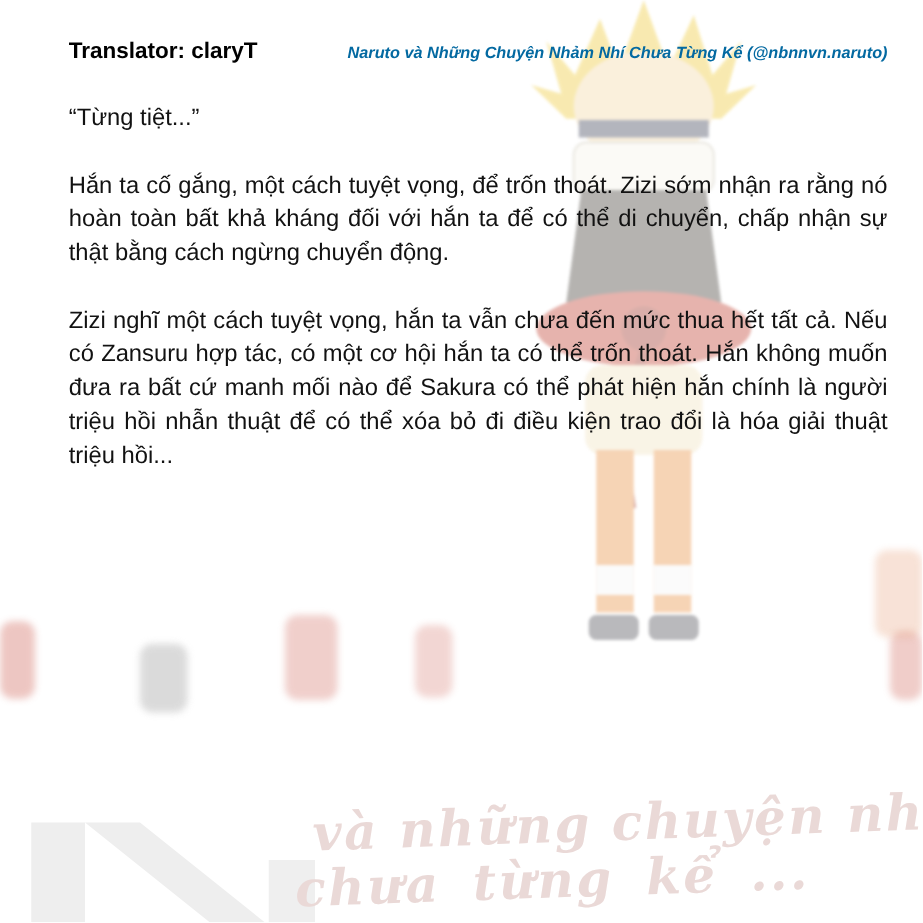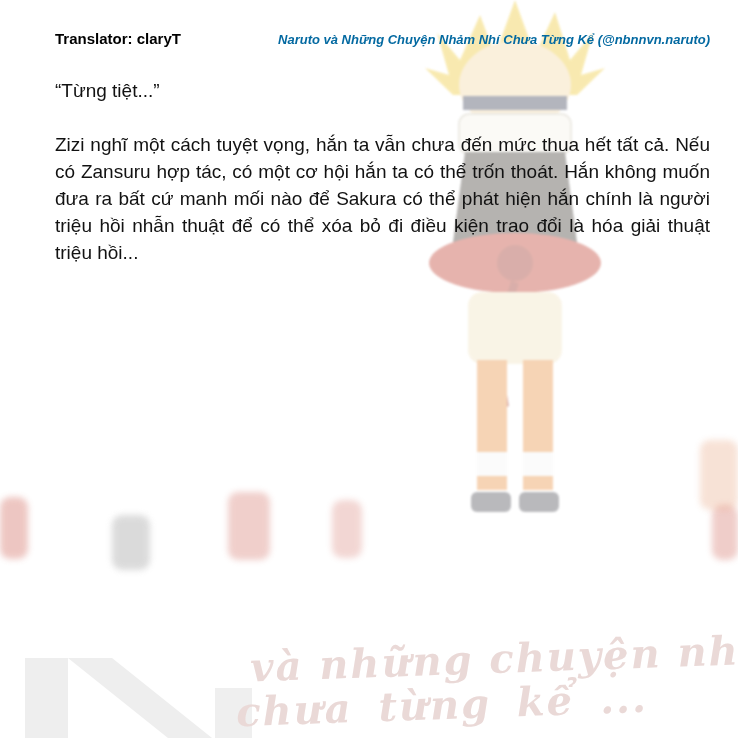--- a/index.html
+++ b/index.html
@@ -20,21 +20,21 @@
   .blob.b6{left:700px;top:440px;width:38px;height:70px;background:#e7a07a;opacity:.3;}
   .wm-script{
     position:absolute;font-family:"DejaVu Serif",serif;font-style:italic;font-weight:bold;
     color:#ead9d7;letter-spacing:2px;white-space:nowrap;transform:rotate(-2deg);
   }
   .wm-script.line1{left:250px;top:632px;font-size:40px;}
   .wm-script.line2{left:236px;top:681px;font-size:40px;word-spacing:10px;}
   
   .content{position:relative;z-index:2;padding:30px 28px 0 55px;}
   .hdr{display:flex;justify-content:space-between;align-items:baseline;margin-bottom:30px;}
-  .hdr .translator{font-weight:bold;font-size:15px;color:#000;white-space:nowrap;}
+  .hdr .translator{font-weight:bold;font-size:18px;color:#000;white-space:nowrap;}
   .hdr .series{font-weight:bold;font-style:italic;font-size:13px;color:#0369a1;white-space:nowrap;}
   .para{
     font-size:19px;line-height:27px;color:#121212;text-align:justify;
     margin:0 0 27px 0;
   }
 </style>
 </head>
 <body>
 
 <div class="page">
@@ -77,16 +77,17 @@
   </div>
 
   <div class="content">
 
     <div class="hdr">
       <span class="translator">Translator: claryT</span>
       <span class="series">Naruto và Những Chuyện Nhảm Nhí Chưa Từng Kể (@nbnnvn.naruto)</span>
     </div>
 
     <p class="para">“Từng tiệt...”</p>
+    <p class="para">Hắn ta cố gắng, một cách tuyệt vọng, để trốn thoát. Zizi sớm nhận ra rằng nó hoàn toàn bất khả kháng đối với hắn ta để có thể di chuyển, chấp nhận sự thật bằng cách ngừng chuyển động.</p>
     <p class="para">Zizi nghĩ một cách tuyệt vọng, hắn ta vẫn chưa đến mức thua hết tất cả. Nếu có Zansuru hợp tác, có một cơ hội hắn ta có thể trốn thoát. Hắn không muốn đưa ra bất cứ manh mối nào để Sakura có thể phát hiện hắn chính là người triệu hồi nhẫn thuật để có thể xóa bỏ đi điều kiện trao đổi là hóa giải thuật triệu hồi...</p>
   </div>
 
 </div>
 
 </body></html>

